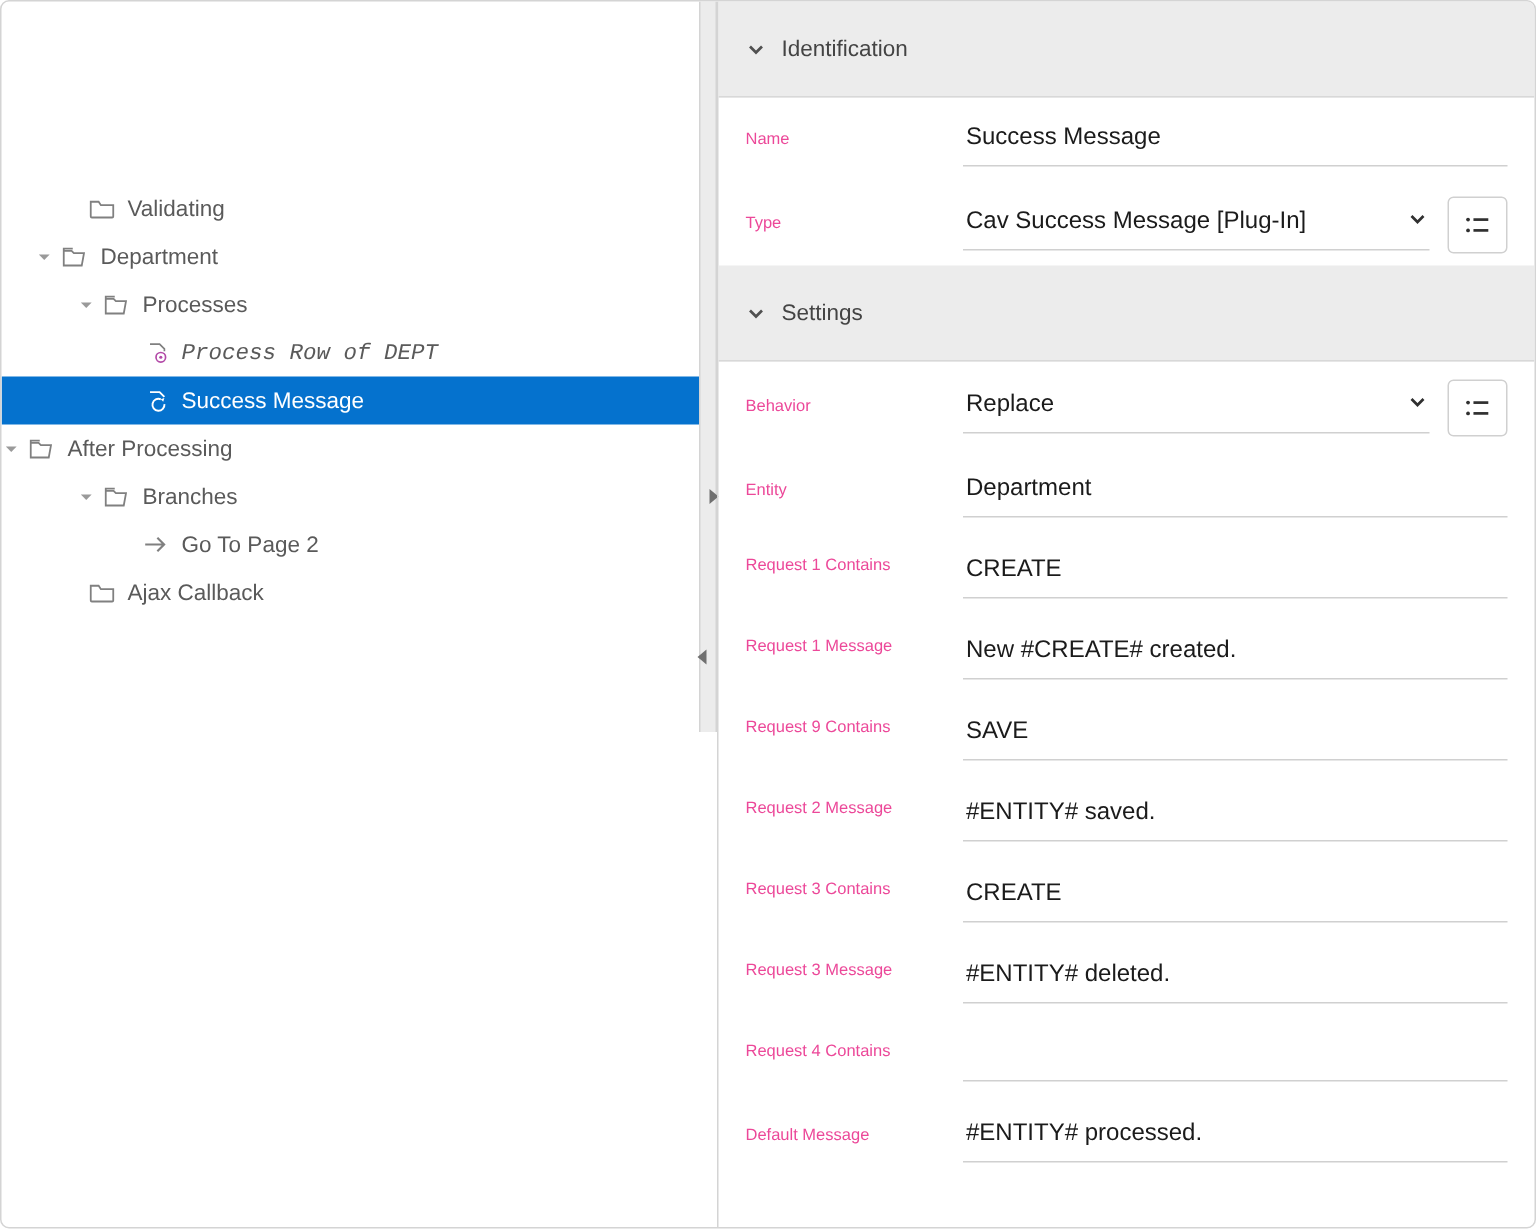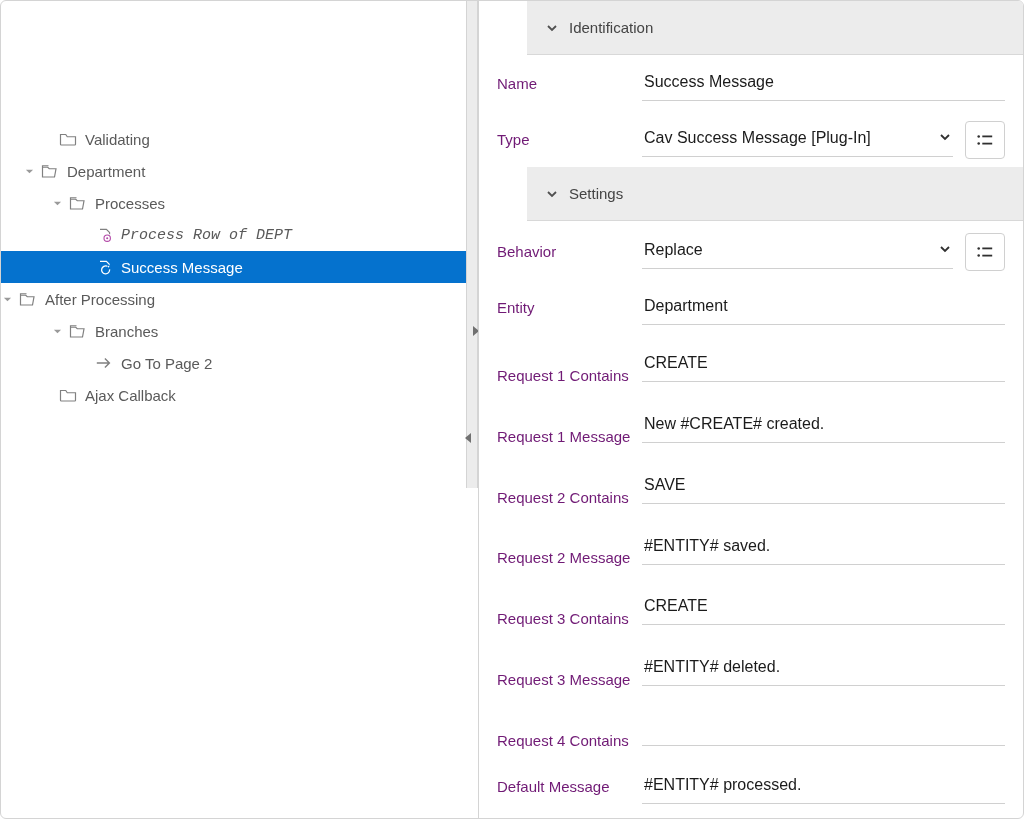--- a/index.html
+++ b/index.html
@@ -20,32 +20,32 @@
   .caret svg { width: 9px; height: 9px; }
   .icon svg { width: 18px; height: 16px; }
   
   .splitter { width: 12px; position: relative; display: flex; flex-direction: column; align-items: center; justify-content: center; }
   .splitter-track { position: absolute; top: 0; bottom: 330px; width: 12px; background: #ececec; border-left: 1px solid #d4d4d4; border-right: 1px solid #d4d4d4; }
   
   
   .prop-panel { flex: 1; height: 100%; overflow-y: auto; border-left: 1px solid #d4d4d4; position: relative; }
   .prop-panel::-webkit-scrollbar { width: 14px; }
   .prop-panel::-webkit-scrollbar-thumb { background: #b8b8b8; border-radius: 7px; border: 3px solid #fff; }
-  .prop-panel .section-header { display: flex; align-items: center; height: 54px; padding: 12px 18px; background: #ececec; border-bottom: 1px solid #d8d8d8; color: #444; margin-left: 48px; }
+  .prop-panel .section-header { display: flex; align-items: center; height: 64px; padding: 12px 18px; background: #ececec; border-bottom: 1px solid #d8d8d8; color: #444; }
   .section-header .chev { width: 14px; height: 14px; margin-right: 10px; display: inline-flex; align-items: center; justify-content: center; }
   .section-header .chev svg { width: 12px; height: 12px; }
   .prop-panel .field-row { display: flex; align-items: center; padding: 12px 18px 8px 18px; border-bottom: 0; }
-  .field-row .f-label { width: 145px; color: #701a75; font-size: 15px; line-height: 1.25; padding-right: 6px; }
+  .field-row .f-label { width: 145px; color: #ec4899; font-size: 11px; line-height: 1.25; padding-right: 6px; }
   .field-row .f-value-wrap { flex: 1; display: flex; align-items: center; gap: 12px; }
   .field-row .f-value { flex: 1; padding: 6px 2px 9px 2px; border-bottom: 1px solid #d0d0d0; color: #1b1b1b; font-size: 16px; min-height: 32px; display: flex; align-items: center; justify-content: space-between; background: transparent; border-radius: 0; }
   .field-row .f-value.dropdown { cursor: pointer; }
   .field-row .f-value .dd-caret svg { width: 12px; height: 12px; }
   .list-btn { width: 40px; height: 38px; border: 1px solid #d0d0d0; border-radius: 4px; display: inline-flex; align-items: center; justify-content: center; background: #fff; cursor: pointer; }
   .list-btn svg { width: 18px; height: 14px; }
-  .multiline .f-label { align-self: flex-start; padding-top: 6px; margin-top: 16px; }
+  .multiline .f-label { align-self: flex-start; padding-top: 6px; }
 </style>
 </head>
 <body>
 
 <div class="app">
 
   <div class="tree-panel">
     <div class="tree-scroll">
 
       <div class="tree-row" style="padding-left:40px">
@@ -254,21 +254,21 @@
     <div class="field-row multiline">
       <div class="f-label">Request 1 Message</div>
       <div class="f-value-wrap">
           <div class="f-value">
             <span>New #CREATE# created.</span>
           </div>
         </div>
     </div>
 
     <div class="field-row multiline">
-      <div class="f-label">Request 2 Contains</div>
+      <div class="f-label">Request 9 Contains</div>
       <div class="f-value-wrap">
           <div class="f-value">
             <span>SAVE</span>
           </div>
         </div>
     </div>
 
     <div class="field-row multiline">
       <div class="f-label">Request 2 Message</div>
       <div class="f-value-wrap">

